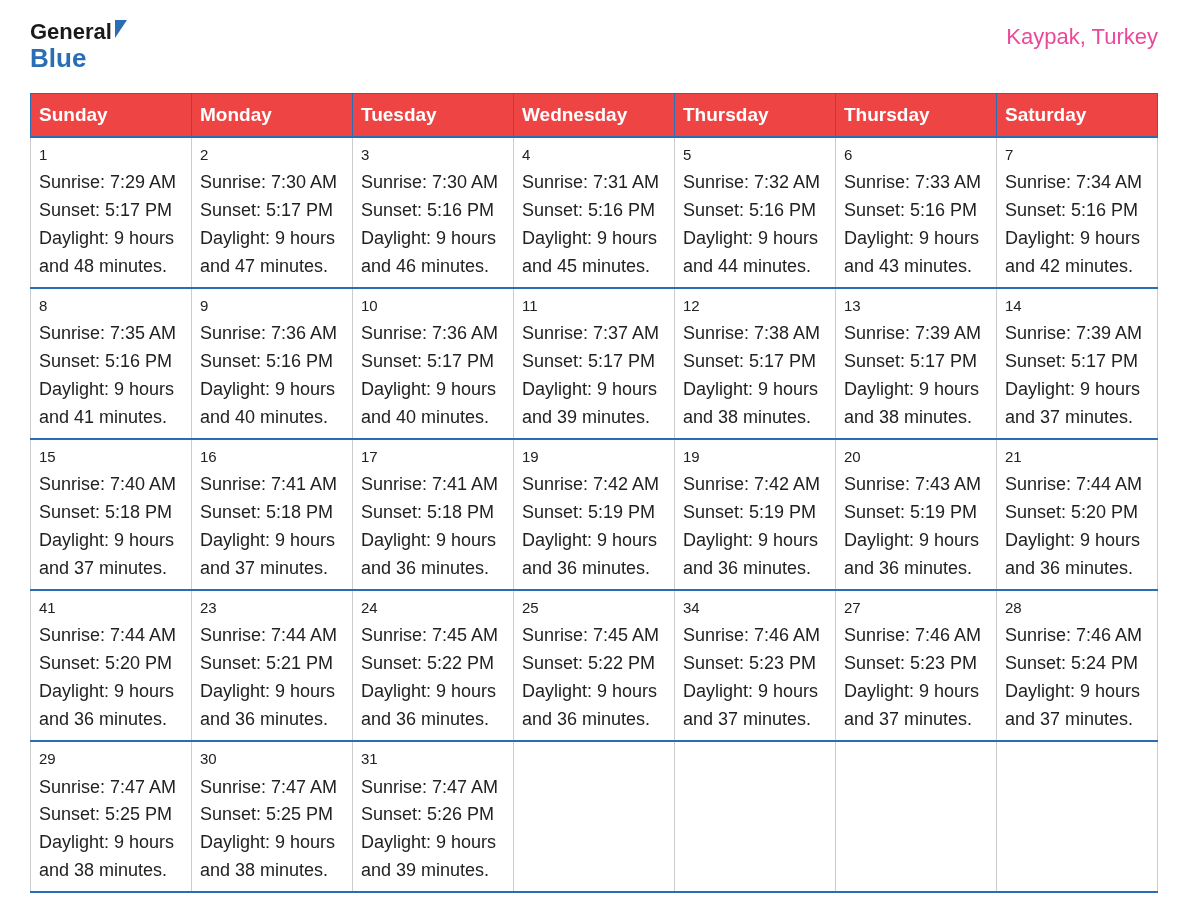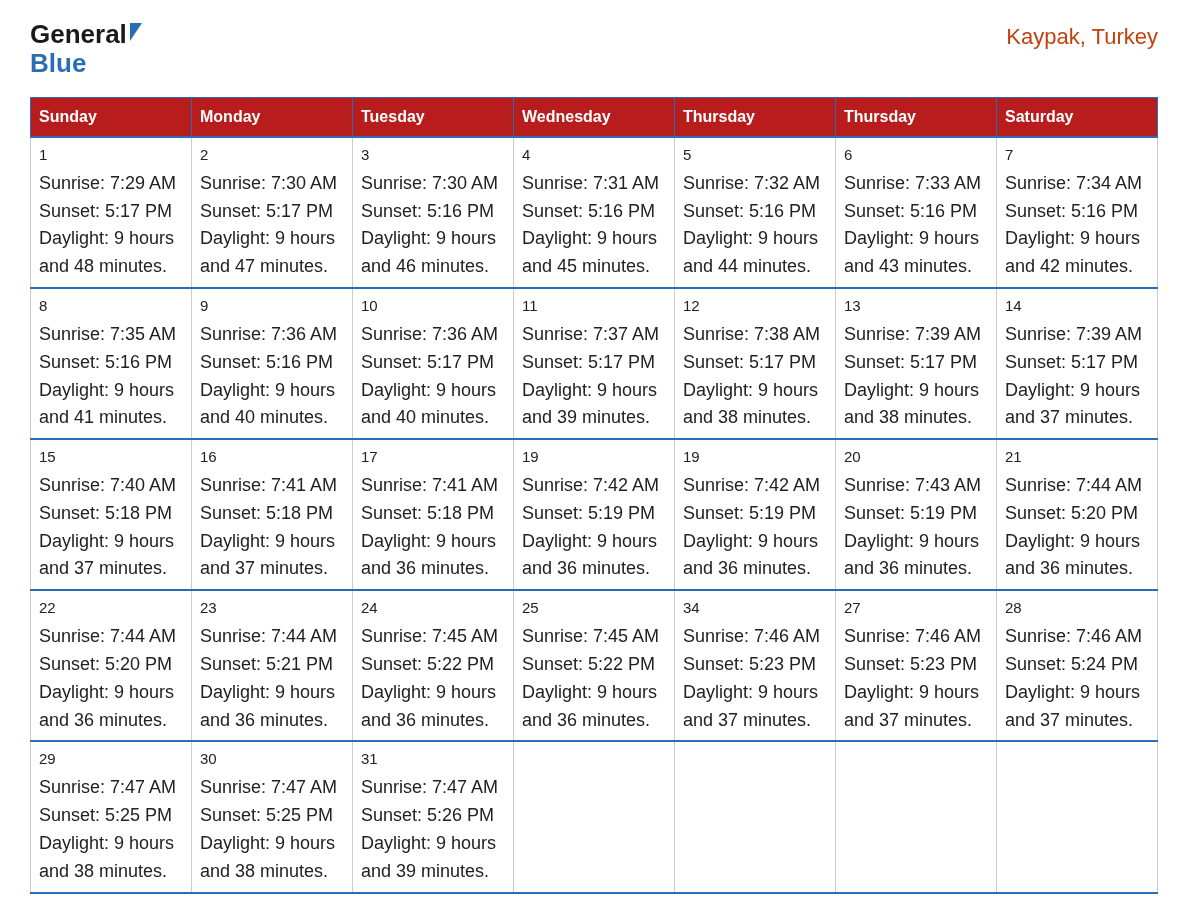--- a/index.html
+++ b/index.html
@@ -25,32 +25,32 @@
       text-align: right;
     }
     .month-title {
       font-size: 52px;
       font-weight: bold;
       color: #1a1a1a;
       line-height: 1.1;
     }
     .location {
       font-size: 22px;
-      color: #c2410c;
+      color: #ec4899;
       margin-top: 4px;
     }
     .calendar-table {
       width: 100%;
       border-collapse: collapse;
       border: 1px solid #2a6db5;
     }
     .calendar-table th {
-      background-color: #b91c1c;
+      background-color: #ef4444;
       color: #fff;
-      font-size: 16px;
+      font-size: 19px;
       font-weight: bold;
       padding: 10px 8px;
       text-align: left;
       border: 1px solid #2a6db5;
     }
     .calendar-table td {
       vertical-align: top;
       padding: 6px 8px;
       border: 1px solid #ccc;
       width: calc(100% / 7);
@@ -70,21 +70,21 @@
     }
     .day-info {
       font-size: 18px;
       line-height: 1.55;
       color: #222;
     }
     .empty-cell {
       background: #fff;
     }
     .logo-line1 {
-      font-size: 26px;
+      font-size: 22px;
       font-weight: bold;
       color: #1a1a1a;
     }
     .logo-line2 {
       font-size: 26px;
       font-weight: bold;
       color: #2a6db5;
     }
     .logo-block {
       line-height: 1.1;
@@ -218,21 +218,21 @@
         <span class="day-number">20</span>
         <span class="day-info">Sunrise: 7:43 AM<br>Sunset: 5:19 PM<br>Daylight: 9 hours<br>and 36 minutes.</span>
       </td>
         <td>
         <span class="day-number">21</span>
         <span class="day-info">Sunrise: 7:44 AM<br>Sunset: 5:20 PM<br>Daylight: 9 hours<br>and 36 minutes.</span>
       </td>
       </tr>
       <tr>
         <td>
-        <span class="day-number">22</span>
+        <span class="day-number">41</span>
         <span class="day-info">Sunrise: 7:44 AM<br>Sunset: 5:20 PM<br>Daylight: 9 hours<br>and 36 minutes.</span>
       </td>
         <td>
         <span class="day-number">23</span>
         <span class="day-info">Sunrise: 7:44 AM<br>Sunset: 5:21 PM<br>Daylight: 9 hours<br>and 36 minutes.</span>
       </td>
         <td>
         <span class="day-number">24</span>
         <span class="day-info">Sunrise: 7:45 AM<br>Sunset: 5:22 PM<br>Daylight: 9 hours<br>and 36 minutes.</span>
       </td>

